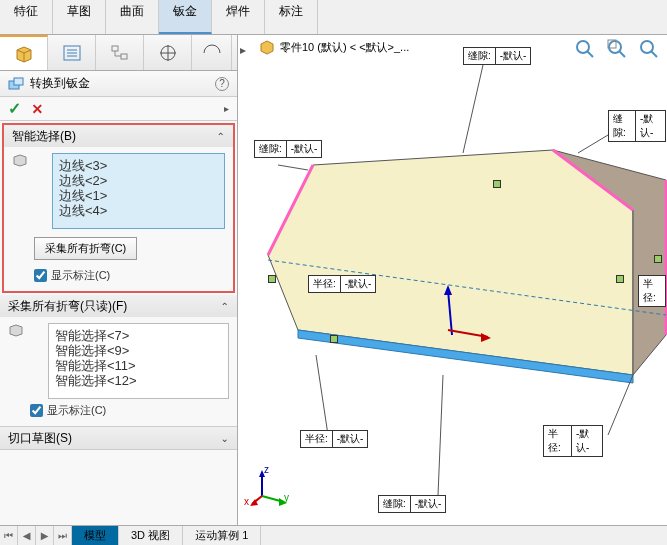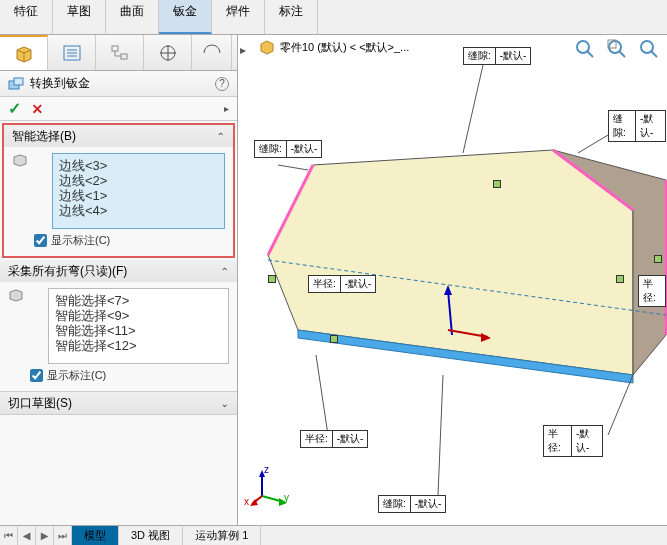--- a/index.html
+++ b/index.html
@@ -143,20 +143,21 @@
                 <polygon points="2,4 8,2 14,4 14,11 8,13 2,11" fill="#d8d8d8" stroke="#888"></polygon>
               </svg>
           </span>
           <div class="selbox" style="flex:1">
             <div>边线&lt;3&gt;</div>
             <div>边线&lt;2&gt;</div>
             <div>边线&lt;1&gt;</div>
             <div>边线&lt;4&gt;</div>
           </div>
         </div>
+        <button class="btn">采集所有折弯(C)</button>
         <label class="chk">
           <input type="checkbox" checked="" style="">
             <span>显示标注(C)</span>
         </label>
       </div>
     </div>
 
     <div class="group">
       <div class="group-header">
         <span>采集所有折弯(只读)(F)</span>

